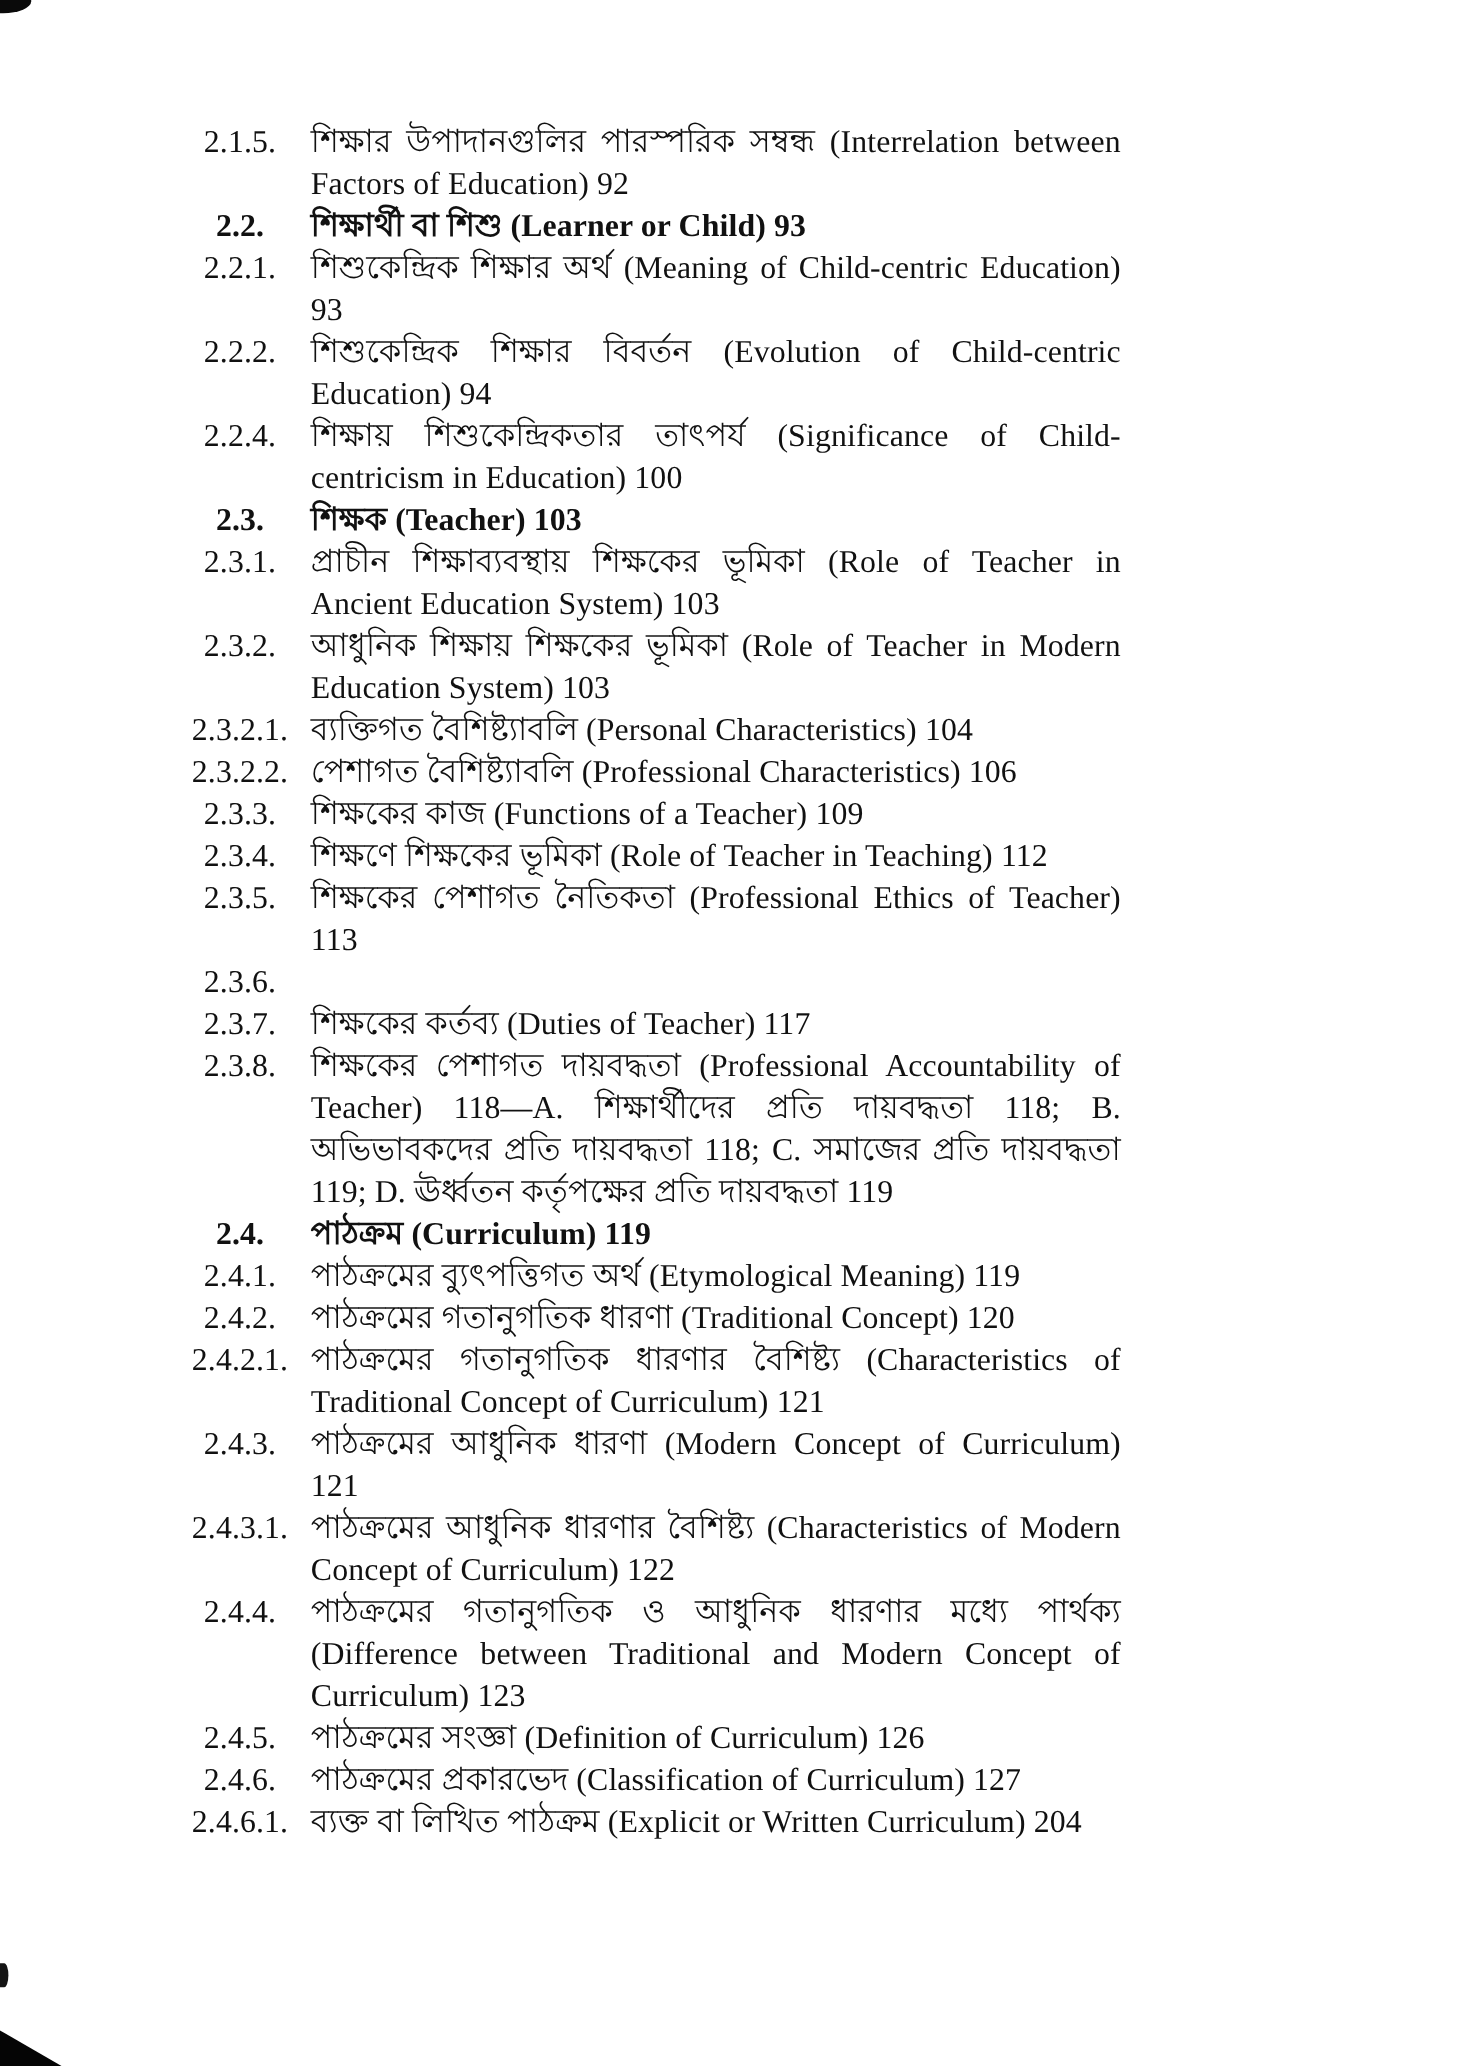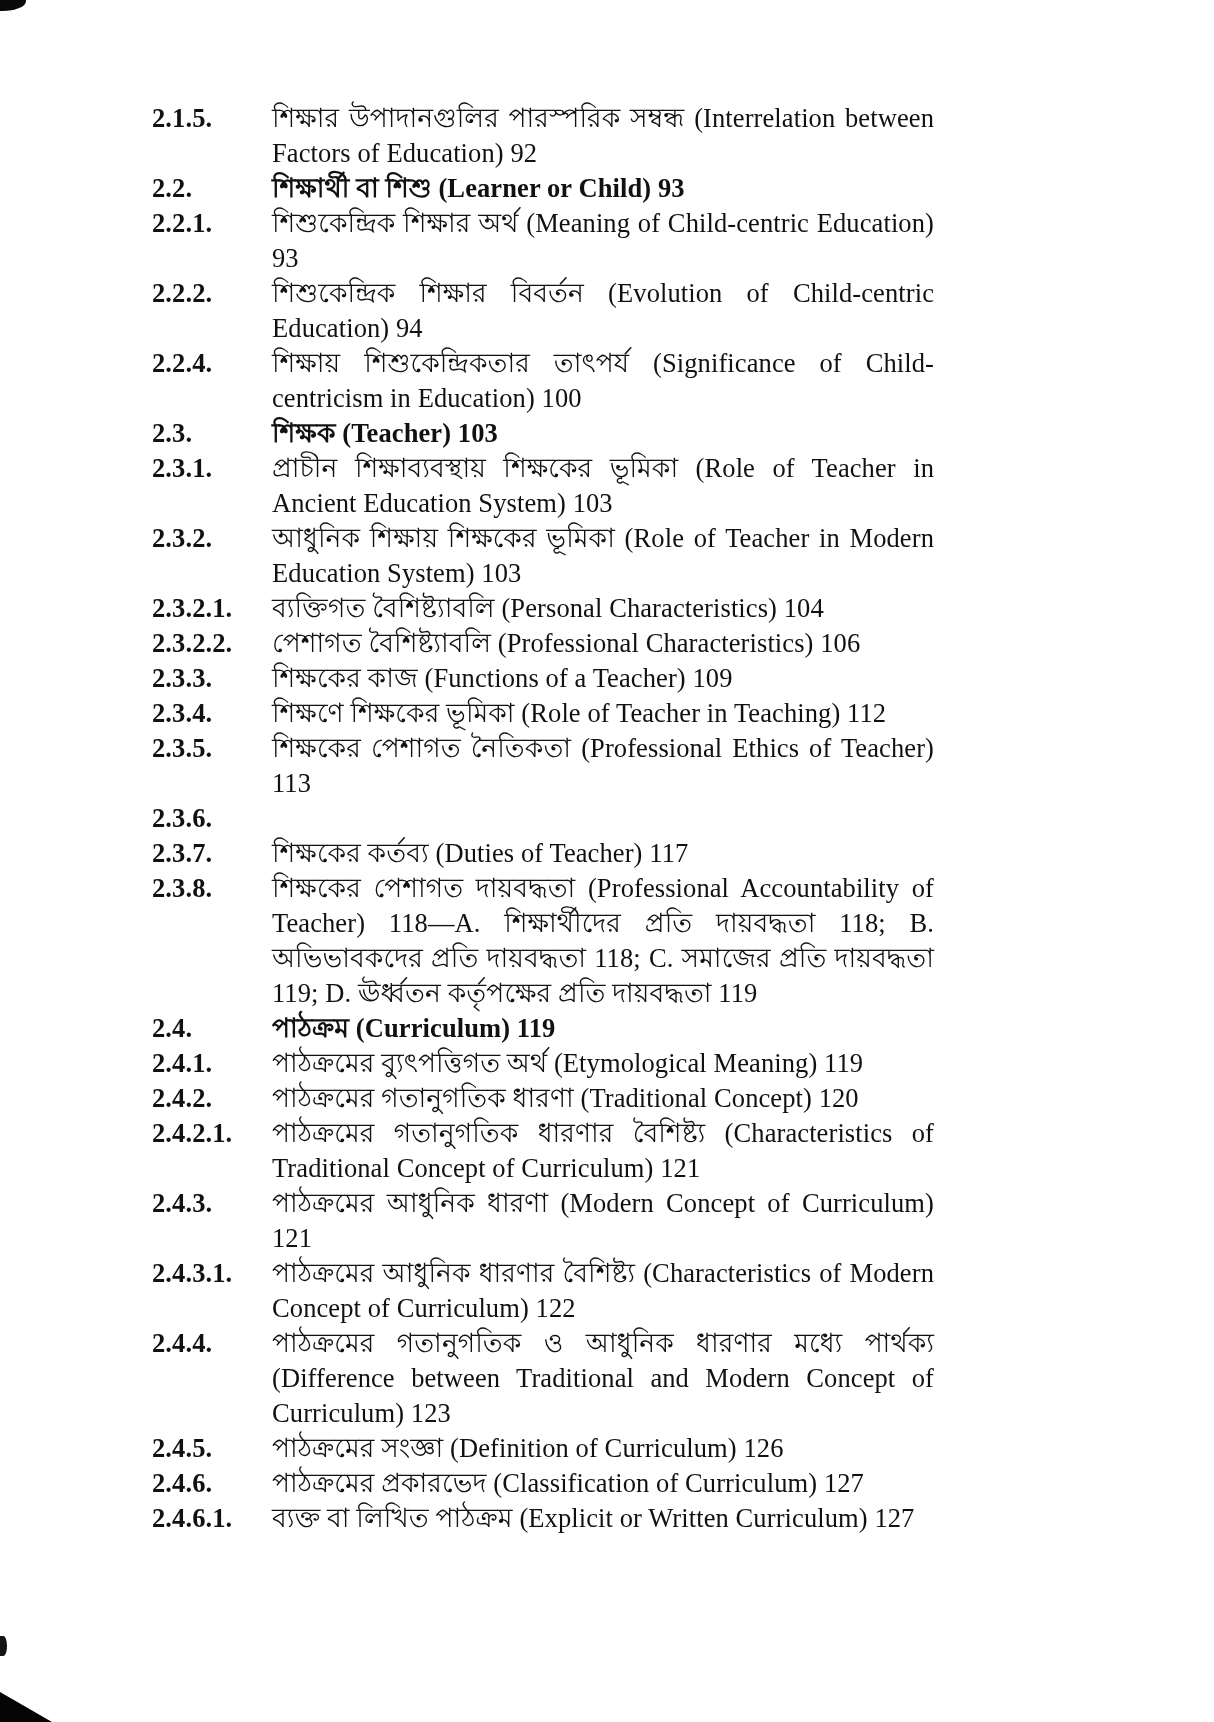--- a/index.html
+++ b/index.html
@@ -27,27 +27,26 @@
   }
   .toc-entry {
     display: flex;
     align-items: flex-start;
     font-size: 26.5px;
     line-height: 35px;
     letter-spacing: 0.1px;
   }
   .toc-entry .num {
     flex: 0 0 96px;
-    text-align: left;
+    text-align: center;
     white-space: nowrap;
-    font-weight: bold;
   }
   .toc-entry .txt {
     flex: 1 1 auto;
-    margin-left: 24px;
+    margin-left: 11px;
     text-align: justify;
     text-justify: inter-word;
   }
   .toc-entry.bold {
     font-weight: bold;
   }
   
   .artifact { position: absolute; background: #000; }
   .artifact-top-left {
     top: 0; left: 0;
@@ -195,21 +194,21 @@
     <span class="txt">পাঠক্রমের সংজ্ঞা (Definition of Curriculum) 126</span>
   </div>
 
   <div class="toc-entry">
     <span class="num">2.4.6.</span>
     <span class="txt">পাঠক্রমের প্রকারভেদ (Classification of Curriculum) 127</span>
   </div>
 
   <div class="toc-entry">
     <span class="num">2.4.6.1.</span>
-    <span class="txt">ব্যক্ত বা লিখিত পাঠক্রম (Explicit or Written Curriculum) 127</span>
+    <span class="txt">ব্যক্ত বা লিখিত পাঠক্রম (Explicit or Written Curriculum) 204</span>
   </div>
 </div>
 
   <div class="artifact artifact-top-left"></div>
   <div class="artifact artifact-left-edge"></div>
   <div class="artifact artifact-bottom-left"></div>
 
 </div>
 
 </body></html>

